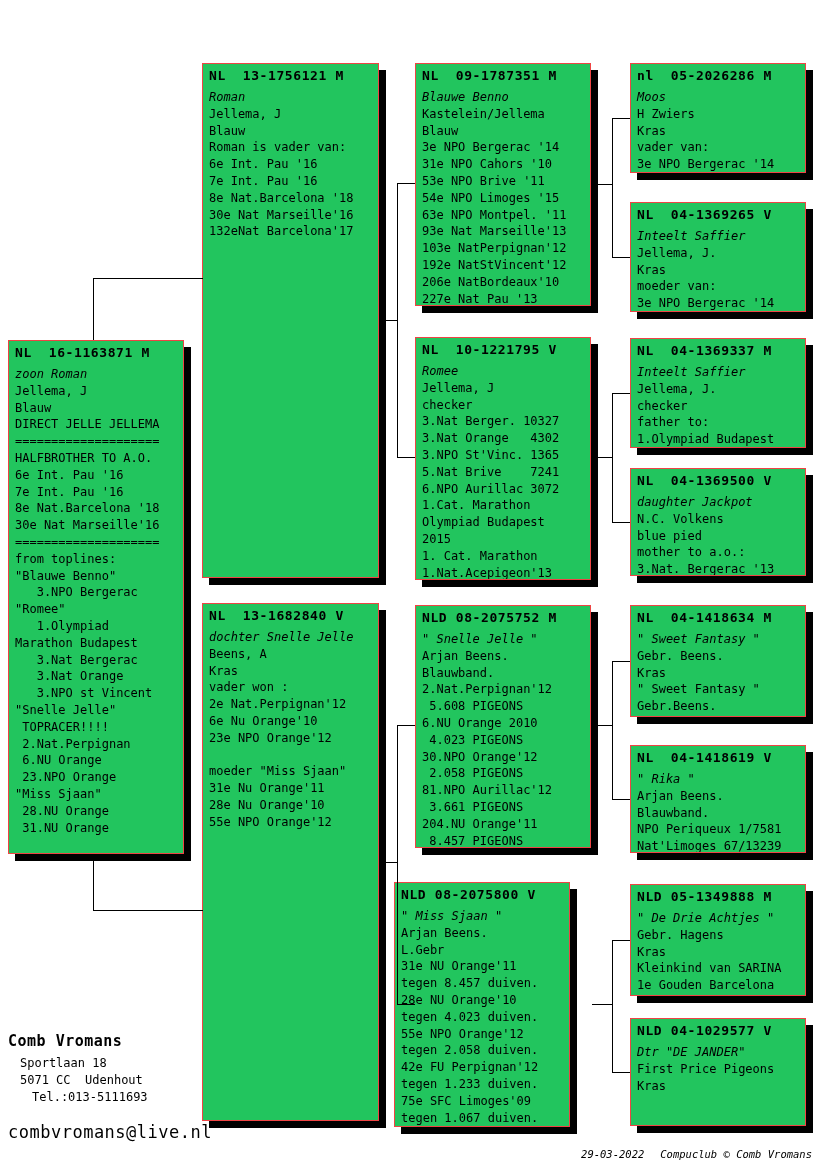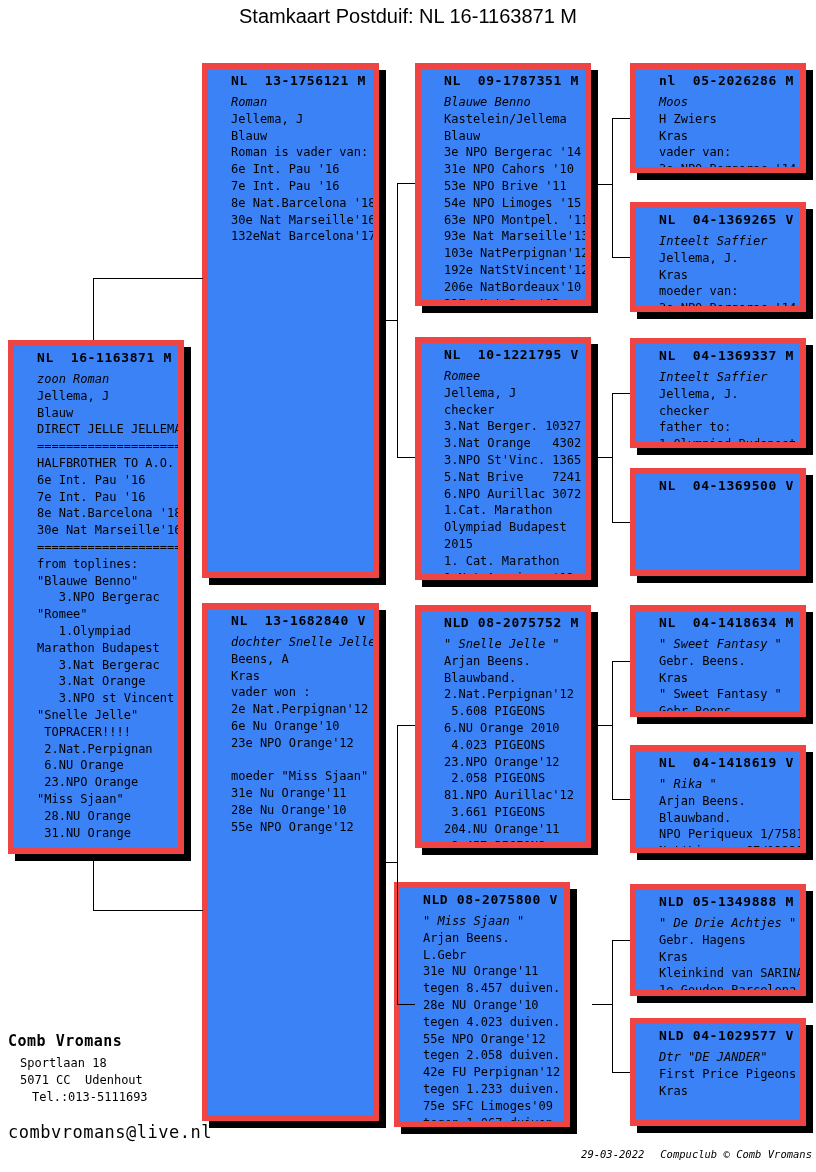--- a/index.html
+++ b/index.html
@@ -6,23 +6,23 @@
   .page {
     position:relative; width:816px; height:1172px; background:#ffffff;
     font-family:"DejaVu Sans Mono", monospace; color:#000;
     overflow:hidden;
   }
   .title {
     position:absolute; top:5px; left:0; width:100%; text-align:center;
     font-family:"Liberation Sans", sans-serif; font-size:20px; color:#000;
   }
   .pbox {
-    position:absolute; background:#3b82f6; border:6px solid #ef4444;
+    position:absolute; background:#22c55e; border:1px solid #ef4444;
     box-shadow:7px 7px 0 0 #000; box-sizing:border-box;
-    padding:4px 0 0 23px; overflow:hidden;
+    padding:4px 0 0 6px; overflow:hidden;
   }
   .ring {
     font-size:13px; font-weight:bold; letter-spacing:0.6px;
     white-space:pre; line-height:15px; margin-bottom:6px;
   }
   .lines .line { font-size:12px; line-height:16.8px; white-space:pre; }
   .lines .line.name-line { font-style:italic; }
   .hline, .vline { position:absolute; background:#000; }
   .hline { height:1px; }
   .vline { width:1px; }
@@ -54,21 +54,20 @@
     position:absolute; right:4px; top:1148px;
     font-size:10.5px; font-style:italic; white-space:pre;
   }
   .footer .credit { margin-left:16px; }
 </style>
 </head>
 <body>
 
 <div class="page">
 
-  <div class="title">Stamkaart Postduif: NL  16-1163871 M</div>
 
   <div class="pbox pos-main">
     <div class="ring">NL  16-1163871 M</div>
     <div class="lines">
         <div class="line name-line">zoon Roman</div>
         <div class="line">Jellema, J</div>
         <div class="line">Blauw</div>
         <div class="line">DIRECT JELLE JELLEMA</div>
         <div class="line">====================</div>
         <div class="line">HALFBROTHER TO A.O.</div>
@@ -168,21 +167,21 @@
   <div class="pbox pos-mf">
     <div class="ring">NLD 08-2075752 M</div>
     <div class="lines">
         <div class="line name-line">" Snelle Jelle "</div>
         <div class="line">Arjan Beens.</div>
         <div class="line">Blauwband.</div>
         <div class="line">2.Nat.Perpignan'12</div>
         <div class="line"> 5.608 PIGEONS</div>
         <div class="line">6.NU Orange 2010</div>
         <div class="line"> 4.023 PIGEONS</div>
-        <div class="line">23.NPO Orange'12</div>
+        <div class="line">30.NPO Orange'12</div>
         <div class="line"> 2.058 PIGEONS</div>
         <div class="line">81.NPO Aurillac'12</div>
         <div class="line"> 3.661 PIGEONS</div>
         <div class="line">204.NU Orange'11</div>
         <div class="line"> 8.457 PIGEONS</div>
       </div>
   </div>
   <div class="pbox pos-mm">
     <div class="ring">NLD 08-2075800 V</div>
     <div class="lines">
@@ -227,20 +226,27 @@
     <div class="lines">
         <div class="line name-line">Inteelt Saffier</div>
         <div class="line">Jellema, J.</div>
         <div class="line">checker</div>
         <div class="line">father to:</div>
         <div class="line">1.Olympiad Budapest</div>
       </div>
   </div>
   <div class="pbox pos-fmm">
     <div class="ring">NL  04-1369500 V</div>
+    <div class="lines">
+        <div class="line name-line">daughter Jackpot</div>
+        <div class="line">N.C. Volkens</div>
+        <div class="line">blue pied</div>
+        <div class="line">mother to a.o.:</div>
+        <div class="line">3.Nat. Bergerac '13</div>
+      </div>
   </div>
   <div class="pbox pos-mff">
     <div class="ring">NL  04-1418634 M</div>
     <div class="lines">
         <div class="line name-line">" Sweet Fantasy "</div>
         <div class="line">Gebr. Beens.</div>
         <div class="line">Kras</div>
         <div class="line">" Sweet Fantasy "</div>
         <div class="line">Gebr.Beens.</div>
       </div>

